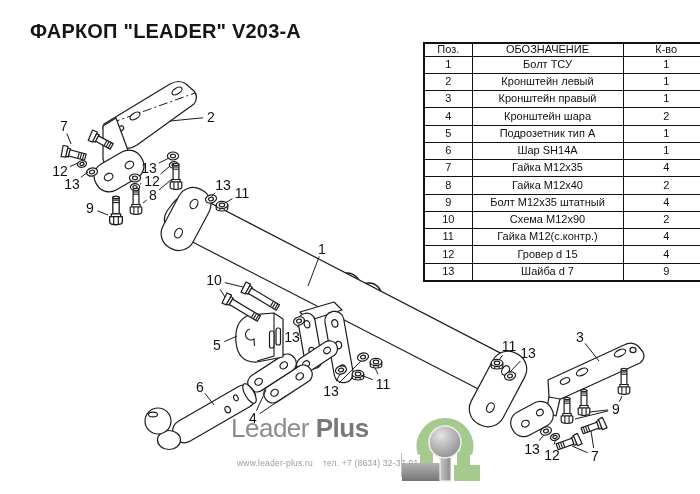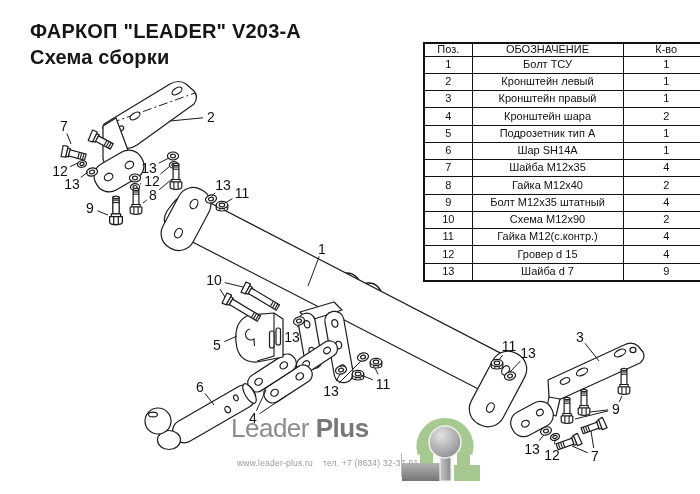--- a/index.html
+++ b/index.html
@@ -27,21 +27,20 @@
   .divider{position:absolute;left:401px;top:453px;width:1px;height:24px;background:#b8b8b8}
   .logo-icon{position:absolute;left:402px;top:409px}
 </style>
 </head>
 <body>
 
 <div class="page">
 
   <div class="title">
     <div>ФАРКОП "LEADER" V203-A</div>
-    <div>Схема сборки</div>
   </div>
 
   <table class="parts" .="">
     <colgroup>
         <col style="width:48px">
         <col style="width:151px">
         <col style="width:87px">
       </colgroup>
     <thead>
         <tr>
@@ -76,21 +75,21 @@
           <td>Подрозетник тип А</td>
           <td>1</td>
         </tr>
         <tr>
           <td>6</td>
           <td>Шар SH14A</td>
           <td>1</td>
         </tr>
         <tr>
           <td>7</td>
-          <td>Шайба М12х35</td>
+          <td>Гайка М12х35</td>
           <td>4</td>
         </tr>
         <tr>
           <td>8</td>
           <td>Гайка М12х40</td>
           <td>2</td>
         </tr>
         <tr>
           <td>9</td>
           <td>Болт М12х35 штатный</td>

